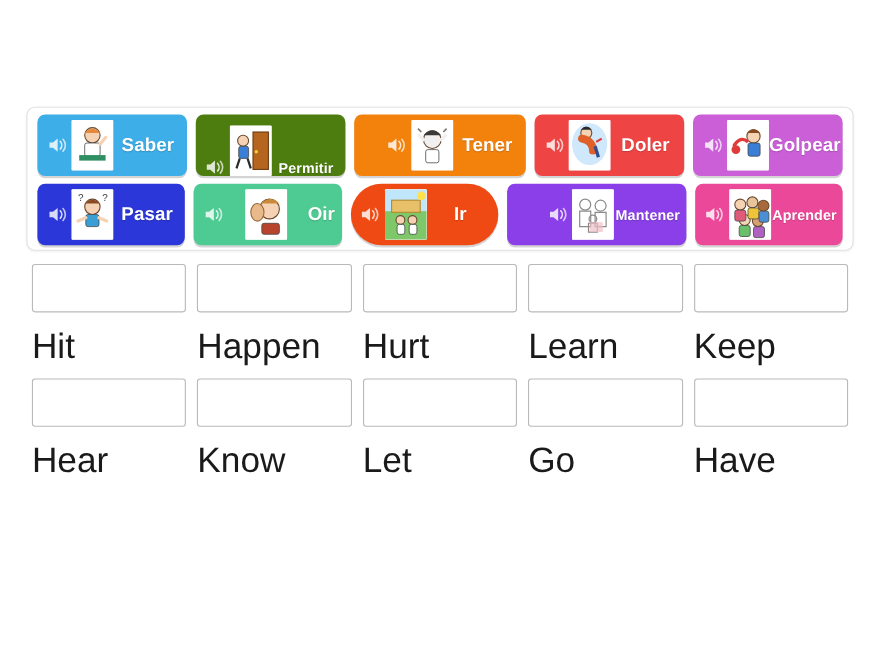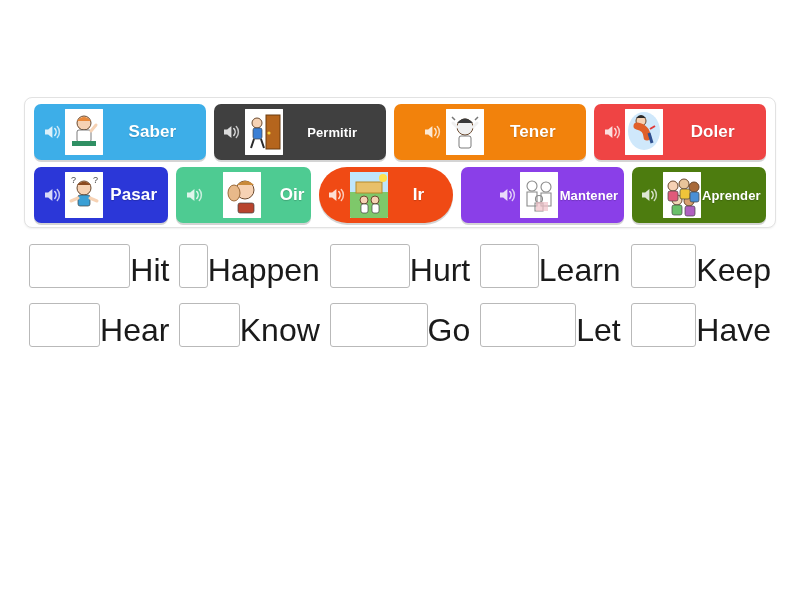--- a/index.html
+++ b/index.html
@@ -99,22 +99,22 @@
 
   .ans-row {
     display: flex;
     margin-bottom: 12px;
   }
 
   .ans-cell {
     flex: 1 1 0;
     margin: 0 5px;
     display: flex;
-    flex-direction: row;
-    align-items: flex-end;
+    flex-direction: column;
+    align-items: flex-start;
   }
 
   .dropbox {
     width: 100%;
     height: 44px;
     box-sizing: border-box;
     background: #ffffff;
     border: 1px solid #b9b9b9;
     border-radius: 3px;
     cursor: pointer;
@@ -149,21 +149,21 @@
               <rect width="38" height="46" fill="#ffffff"></rect>
               <circle cx="19" cy="14" r="7" fill="#f6d2b4" stroke="#6b4a2f" stroke-width="1"></circle>
               <path d="M12 12q7-8 14 0z" fill="#e8883a"></path>
               <rect x="12" y="21" width="14" height="12" rx="2" fill="#ffffff" stroke="#444" stroke-width=".7"></rect>
               <rect x="7" y="32" width="24" height="5" fill="#2f8f63"></rect>
               <path d="M26 22l5-6" stroke="#f6d2b4" stroke-width="3" stroke-linecap="round"></path>
             </svg>
           </span>
           <span class="tlabel">Saber</span>
         </div>
-        <div class="tile" style="background: #404040;">
+        <div class="tile" style="background: #4d7c0f; align-items: flex-end;">
           <span class="speaker">
             <svg width="19" height="16" viewBox="0 0 19 16" aria-hidden="true">
               <path d="M2 5.6h3.2L9.4 2v12L5.2 10.4H2z" fill="#ffffff"></path>
               <path d="M11.8 4.6a5 5 0 0 1 0 6.8" stroke="#ffffff" stroke-width="1.5" fill="none" stroke-linecap="round"></path>
               <path d="M14.3 2.6a8 8 0 0 1 0 10.8" stroke="#ffffff" stroke-width="1.5" fill="none" stroke-linecap="round" opacity=".85"></path>
             </svg>
           </span>
           <span class="thumb">
             <svg viewBox="0 0 38 46" preserveAspectRatio="xMidYMid meet">
               <rect width="38" height="46" fill="#ffffff"></rect>
@@ -209,20 +209,40 @@
               <rect width="38" height="46" fill="#ffffff"></rect>
               <ellipse cx="19" cy="22" rx="16" ry="19" fill="#cfe8fb"></ellipse>
               <circle cx="16" cy="12" r="5" fill="#f6d2b4" stroke="#6b4a2f" stroke-width="1"></circle>
               <path d="M11 9q5-6 10 0z" fill="#2a2a2a"></path>
               <path d="M12 17q10 2 10 11" stroke="#e0602a" stroke-width="7" fill="none" stroke-linecap="round"></path>
               <path d="M24 24l3 10" stroke="#2f4f8f" stroke-width="3"></path>
               <path d="M25 20l5-3" stroke="#e03a3a" stroke-width="2"></path>
             </svg>
           </span>
           <span class="tlabel">Doler</span>
+        </div>
+        <div class="tile" style="background: rgb(203, 95, 216);">
+          <span class="speaker">
+            <svg width="19" height="16" viewBox="0 0 19 16" aria-hidden="true">
+              <path d="M2 5.6h3.2L9.4 2v12L5.2 10.4H2z" fill="#ffffff"></path>
+              <path d="M11.8 4.6a5 5 0 0 1 0 6.8" stroke="#ffffff" stroke-width="1.5" fill="none" stroke-linecap="round"></path>
+              <path d="M14.3 2.6a8 8 0 0 1 0 10.8" stroke="#ffffff" stroke-width="1.5" fill="none" stroke-linecap="round" opacity=".85"></path>
+            </svg>
+          </span>
+          <span class="thumb">
+            <svg viewBox="0 0 38 46" preserveAspectRatio="xMidYMid meet">
+              <rect width="38" height="46" fill="#ffffff"></rect>
+              <circle cx="24" cy="15" r="6" fill="#f6d2b4" stroke="#6b4a2f" stroke-width="1"></circle>
+              <path d="M18 12q6-7 12 0z" fill="#8a4a20"></path>
+              <rect x="19" y="21" width="11" height="12" rx="2" fill="#3a7fd5" stroke="#444" stroke-width=".7"></rect>
+              <path d="M6 24q6-10 13-4" stroke="#e03a3a" stroke-width="3" fill="none"></path>
+              <circle cx="8" cy="27" r="4" fill="#e03a3a"></circle>
+            </svg>
+          </span>
+          <span class="tlabel">Golpear</span>
         </div>
       </div>
       <div class="tile-row">
         <div class="tile" style="background: rgb(43, 55, 216);">
           <span class="speaker">
             <svg width="19" height="16" viewBox="0 0 19 16" aria-hidden="true">
               <path d="M2 5.6h3.2L9.4 2v12L5.2 10.4H2z" fill="#ffffff"></path>
               <path d="M11.8 4.6a5 5 0 0 1 0 6.8" stroke="#ffffff" stroke-width="1.5" fill="none" stroke-linecap="round"></path>
               <path d="M14.3 2.6a8 8 0 0 1 0 10.8" stroke="#ffffff" stroke-width="1.5" fill="none" stroke-linecap="round" opacity=".85"></path>
             </svg>
@@ -299,21 +319,21 @@
                 <circle cx="26" cy="15" r="5"></circle>
                 <path d="M21 21h10v13H21z"></path>
                 <circle cx="19" cy="27" r="3.5"></circle>
                 <path d="M15 31h8v8h-8z"></path>
               </g>
               <rect x="16" y="30" width="12" height="9" fill="#f0c0c8" opacity=".7"></rect>
             </svg>
           </span>
           <span class="tlabel small">Mantener</span>
         </div>
-        <div class="tile" style="background: #4d7c0f;">
+        <div class="tile" style="background: #ec4899;">
           <span class="speaker">
             <svg width="19" height="16" viewBox="0 0 19 16" aria-hidden="true">
               <path d="M2 5.6h3.2L9.4 2v12L5.2 10.4H2z" fill="#ffffff"></path>
               <path d="M11.8 4.6a5 5 0 0 1 0 6.8" stroke="#ffffff" stroke-width="1.5" fill="none" stroke-linecap="round"></path>
               <path d="M14.3 2.6a8 8 0 0 1 0 10.8" stroke="#ffffff" stroke-width="1.5" fill="none" stroke-linecap="round" opacity=".85"></path>
             </svg>
           </span>
           <span class="thumb">
             <svg viewBox="0 0 38 46" preserveAspectRatio="xMidYMid meet">
               <rect width="38" height="46" fill="#ffffff"></rect>
@@ -361,25 +381,25 @@
         <div class="ans-cell">
           <div class="dropbox"></div>
           <div class="ans-word">Hear</div>
         </div>
         <div class="ans-cell">
           <div class="dropbox"></div>
           <div class="ans-word">Know</div>
         </div>
         <div class="ans-cell">
           <div class="dropbox"></div>
+          <div class="ans-word">Let</div>
+        </div>
+        <div class="ans-cell">
+          <div class="dropbox"></div>
           <div class="ans-word">Go</div>
-        </div>
-        <div class="ans-cell">
-          <div class="dropbox"></div>
-          <div class="ans-word">Let</div>
         </div>
         <div class="ans-cell">
           <div class="dropbox"></div>
           <div class="ans-word">Have</div>
         </div>
       </div>
     </div>
 
 </div>
 

